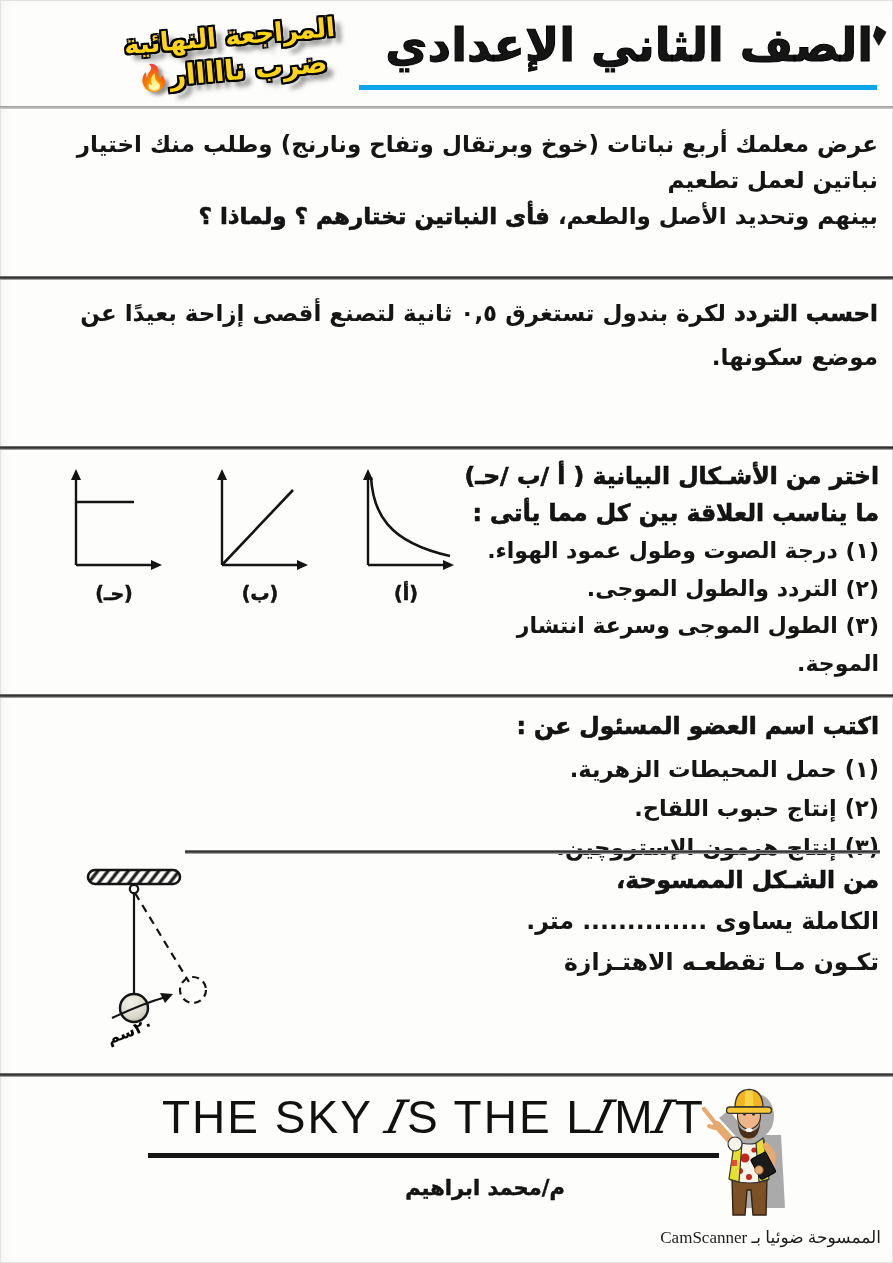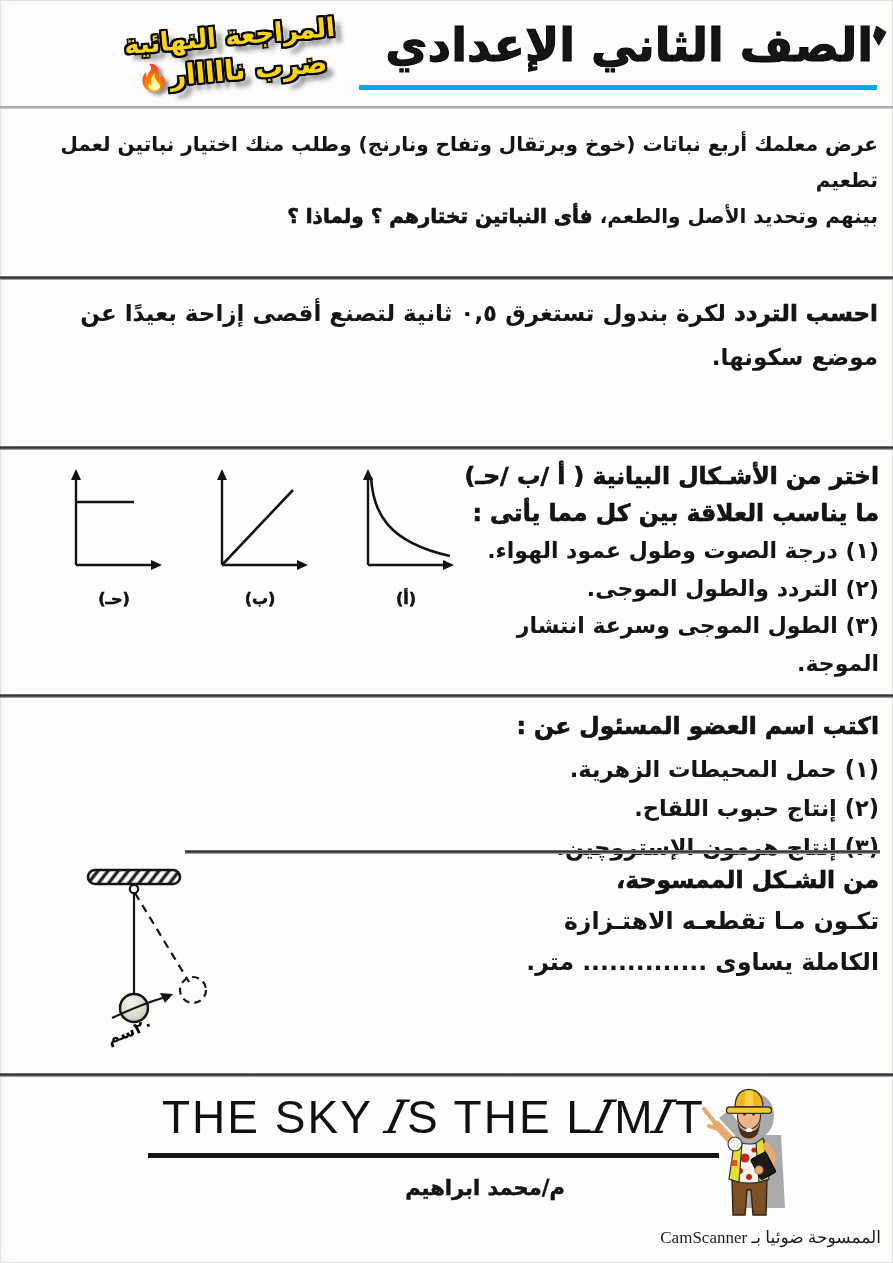--- a/index.html
+++ b/index.html
@@ -34,31 +34,31 @@
   }
   .artifact-tr{position:absolute;top:26px;right:7px;width:13px;height:20px;
     background:#161616;clip-path:polygon(15% 0,100% 25%,55% 100%,0 55%);transform:rotate(8deg);}
 
   
   .hr{position:absolute;left:0;right:0;height:4px;
       background:linear-gradient(180deg,#8f8f8f 0%,#2d2d2d 40%,#555 65%,#c6c6c6 100%);}
   .hr-light{position:absolute;left:0;right:0;height:3px;background:linear-gradient(180deg,#9a9a9a,#cfcfcf);}
 
   
-  .q1{position:absolute;top:126px;left:15px;right:15px;font-size:20px;line-height:36px;font-weight:bold;}
+  .q1{position:absolute;top:126px;left:15px;right:15px;font-size:23px;line-height:36px;font-weight:bold;}
   .q2{position:absolute;top:291px;left:15px;right:15px;font-size:23px;line-height:44px;font-weight:bold;}
 
   .q3text{position:absolute;top:458px;right:14px;width:436px;font-weight:bold;}
   .q3text .hl{font-size:23.5px;line-height:37px;}
   .q3text .item{font-size:22px;line-height:37.5px;}
   .q3text .item:first-of-type{margin-top:4px;}
 
   .graphs{position:absolute;left:58px;top:468px;display:flex;gap:34px;}
   .fig{width:112px;text-align:center;}
-  .fig .lbl{font-size:16px;font-weight:bold;-webkit-text-stroke:.5px #000;margin-top:7px;direction:rtl;}
+  .fig .lbl{font-size:19px;font-weight:bold;-webkit-text-stroke:.5px #000;margin-top:0px;direction:rtl;}
 
   .q4{position:absolute;top:708px;right:14px;width:436px;font-weight:bold;}
   .q4 .hl{font-size:23.5px;line-height:36px;margin-bottom:6px;}
   .q4 .item{font-size:22.5px;line-height:39px;}
 
   .q5{position:absolute;top:860px;right:14px;width:432px;font-weight:bold;font-size:23.5px;line-height:41px;}
 
   .pendulum{position:absolute;left:82px;top:862px;}
 
   
@@ -156,22 +156,22 @@
     <div class="hl xb">اكتب اسم العضو المسئول عن :</div>
     <div class="item"><span>(١)</span> <span>حمل المحيطات الزهرية.</span></div>
     <div class="item"><span>(٢)</span> <span>إنتاج حبوب اللقاح.</span></div>
     <div class="item"><span>(٣)</span> <span>إنتاج هرمون الإستروچين.</span></div>
   </div>
 
   <div class="hr" style="top:850px;left:185px;right:13px"></div>
 
   <div class="q5 rtl">
     <div class="xb">من الشـكل الممسوحة،</div>
+    <div>الكاملة يساوى .............. متر.</div>
     <div>تكـون مـا تقطعـه الاهتـزازة</div>
-    <div>الكاملة يساوى .............. متر.</div>
   </div>
 
   <svg class="pendulum" width="145" height="192" viewBox="0 0 145 192">
     <defs>
       <pattern id="hatch" patternUnits="userSpaceOnUse" width="8" height="16" patternTransform="rotate(38)">
         <line x1="2" y1="0" x2="2" y2="16" stroke="#1a1a1a" stroke-width="3.2"></line>
       </pattern>
       <radialGradient id="ballg" cx="40%" cy="32%" r="75%">
         <stop offset="0%" stop-color="#f4f3ea"></stop>
           <stop offset="70%" stop-color="#d8d7c8"></stop>

